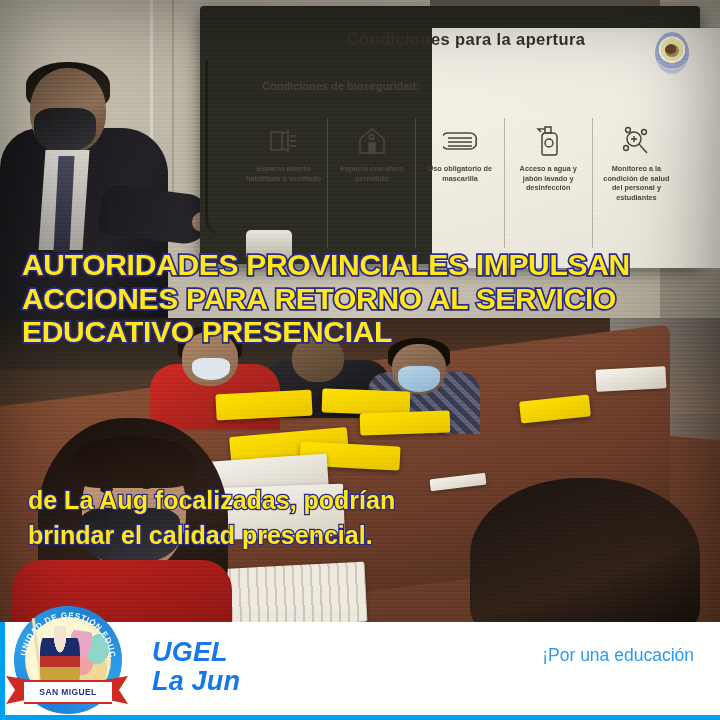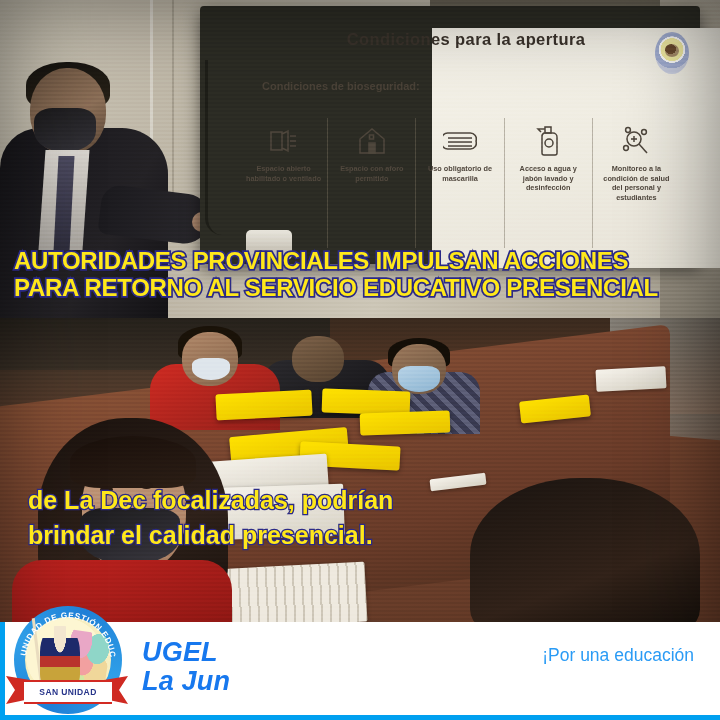--- a/index.html
+++ b/index.html
@@ -153,22 +153,22 @@
       background:linear-gradient(160deg,#b9d4e8,#8fb6d2);}
 
   .p-front{position:absolute;left:470px;top:478px;width:230px;height:160px;border-radius:48% 48% 18% 18%;
       background:linear-gradient(160deg,#1a1410,#322219 60%,#120d08);}
   .photo-grain{position:absolute;inset:0;
       background:repeating-linear-gradient(0deg,rgba(0,0,0,.05) 0 2px,rgba(255,255,255,.02) 2px 4px);
       mix-blend-mode:overlay;}
   .photo-soft{position:absolute;inset:0;box-shadow:inset 0 0 90px rgba(0,0,0,.5);}
 
   
-  .headline{position:absolute;left:14px;top:248px;width:680px;
-      font-size:24px;line-height:1.12;font-weight:900;letter-spacing:-0.3px;
+  .headline{position:absolute;left:22px;top:248px;width:680px;
+      font-size:30px;line-height:1.12;font-weight:900;letter-spacing:-0.3px;
       color:#ffe81a;font-style:normal;
       -webkit-text-stroke:3.4px #2b2a86;paint-order:stroke fill;
       text-transform:uppercase;}
   .subtitle{position:absolute;left:28px;top:483px;width:460px;
       font-size:25px;line-height:1.38;font-weight:800;color:#ffe81a;
       -webkit-text-stroke:2.6px #2b2a86;paint-order:stroke fill;}
 
   
   .footer{position:absolute;left:0;top:622px;width:720px;height:98px;background:#ffffff;
       border-left:5px solid #00a0f0;border-bottom:5px solid #00a0f0;box-sizing:border-box;}
@@ -195,21 +195,21 @@
   .seal .ringtext svg{position:absolute;inset:0;}
   .ribbon{position:absolute;left:6px;top:676px;width:122px;height:30px;}
   .ribbon .band{position:absolute;left:18px;top:4px;width:88px;height:20px;background:#ffffff;
       border-top:2px solid #d22a23;border-bottom:2px solid #d22a23;
       display:flex;align-items:center;justify-content:center;}
   .ribbon .band span{font-size:8.5px;font-weight:700;color:#26348a;letter-spacing:.4px;}
   .ribbon .lt,.ribbon .rt{position:absolute;top:0;width:30px;height:28px;background:#cf2a22;}
   .ribbon .lt{left:0;clip-path:polygon(0 0,100% 18%,100% 78%,0 100%,30% 50%);}
   .ribbon .rt{right:0;clip-path:polygon(100% 0,0 18%,0 78%,100% 100%,70% 50%);}
 
-  .brand{position:absolute;left:142px;top:638px;}
+  .brand{position:absolute;left:152px;top:638px;}
   .brand .l1,.brand .l2{font-size:27px;font-weight:800;font-style:italic;color:#1778ee;
       line-height:1.08;letter-spacing:.2px;}
   .tagline{position:absolute;right:26px;top:644px;
       font-size:17.5px;line-height:1.34;color:#2a9bf5;font-weight:400;}
 </style>
 </head>
 <body>
 
 <div class="poster">
 
@@ -354,21 +354,21 @@
       <div class="girl-top"></div>
     </div>
 
     <div class="photo-grain"></div>
     <div class="photo-soft"></div>
   </div>
 
   <div class="headline">AUTORIDADES PROVINCIALES IMPULSAN ACCIONES PARA RETORNO AL SERVICIO EDUCATIVO PRESENCIAL</div>
 
   <div class="subtitle">
-    <div>de La Dec focalizadas, podrían</div>
+    <div>de La Aug focalizadas, podrían</div>
     <div>brindar el calidad presencial.</div>
   </div>
 
   <div class="footer"></div>
 
   <div class="seal">
     <div class="outer"></div>
     <div class="inner"></div>
     <div class="map"></div>
     <div class="spear"></div>
@@ -382,21 +382,21 @@
           <textPath href="#arc" startOffset="3%" id="ringtxt">UNIDAD DE GESTIÓN EDUCATIVA LOCAL - LA MAR</textPath>
         </text>
       </svg>
     </div>
   </div>
 
   <div class="ribbon">
     <div class="lt"></div>
     <div class="rt"></div>
     <div class="band">
-      <span>SAN UNIDAD</span>
+      <span>SAN MIGUEL</span>
     </div>
   </div>
 
   <div class="brand">
     <div class="l1">UGEL</div>
     <div class="l2">La Jun</div>
   </div>
 
   <div class="tagline">
     <div>¡Por una educación</div>

